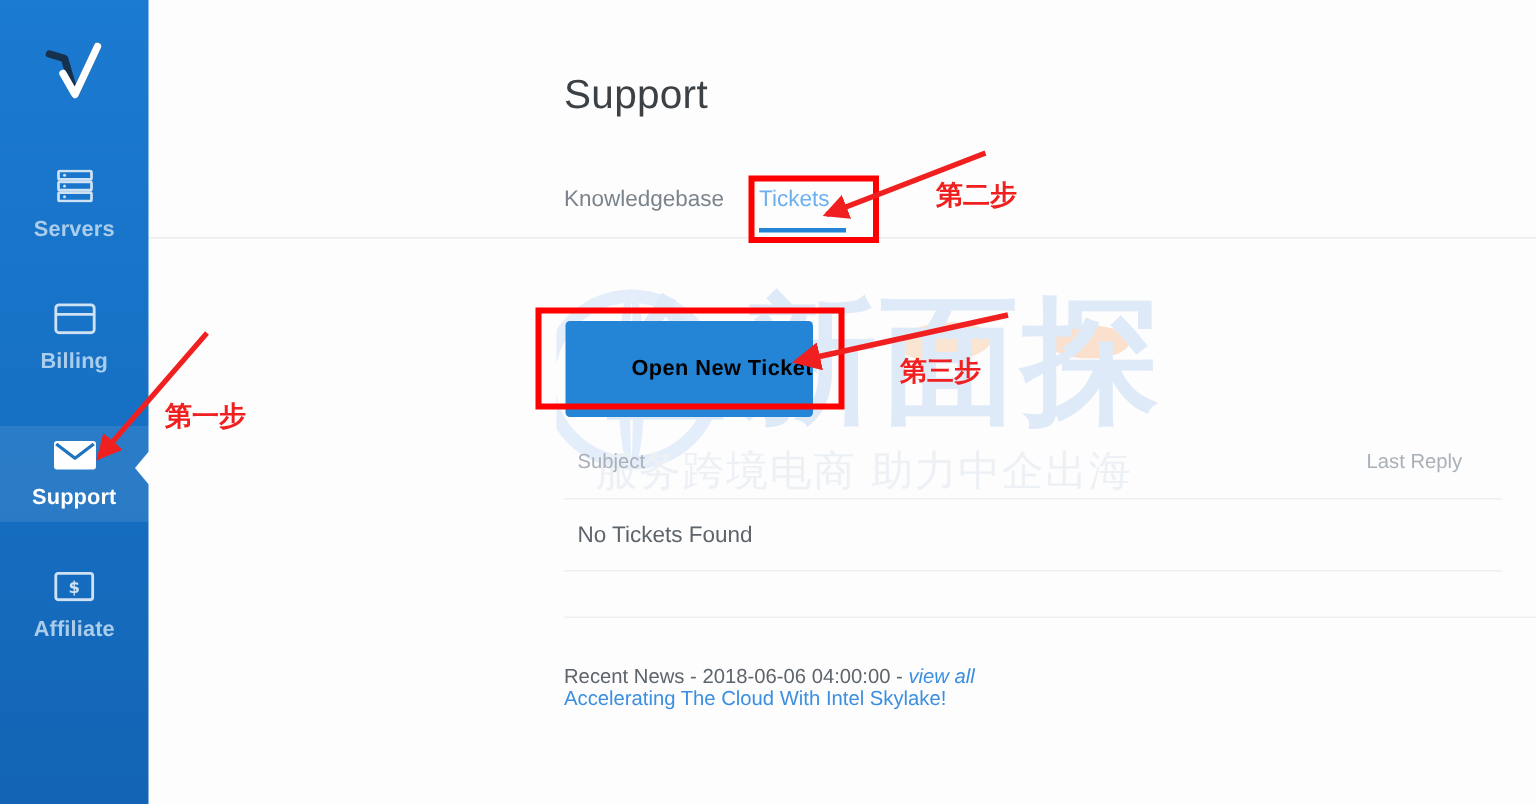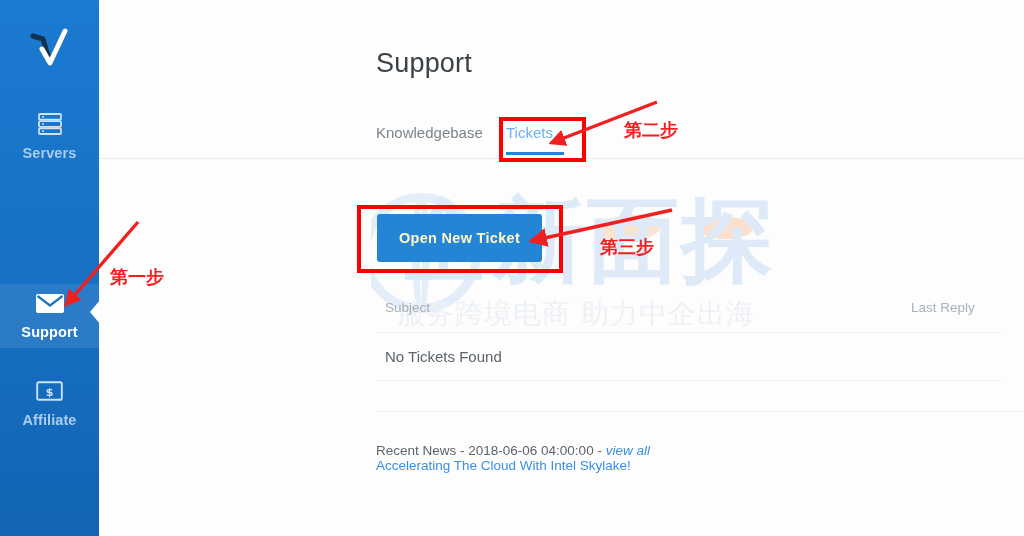--- a/index.html
+++ b/index.html
@@ -96,24 +96,24 @@
     position:absolute; left:228px; top:32px; width:62px; height:26px;
     background:#fae4d2; border-radius:50%; transform:rotate(-4deg);
   }
   #wm-blob2 {
     position:absolute; left:328px; top:34px; width:54px; height:22px;
     background:#fae0cd; border-radius:50%;
   }
 
   
   #open-ticket-btn {
-    position:absolute; left:278px; top:214px; width:165px; height:48px;
+    position:absolute; left:278px; top:214px; width:165px; height:64px;
     background:#2485d6; border:none; border-radius:3px;
-    color:#fef9c3; font-size:14.5px; font-weight:bold; letter-spacing:.3px;
-    cursor:pointer; font-family:"Liberation Sans", sans-serif;
+    color:#000000; font-size:14.5px; font-weight:bold; letter-spacing:.3px;
+    cursor:pointer; font-family:"Liberation Sans", sans-serif;text-align:right;
   }
 
   
   #tickets-table { position:absolute; left:277px; top:300px; width:625px; }
   .th {
     position:absolute; top:0; font-size:13.5px; color:#a9b0b8; font-weight:normal;
   }
   #th-subject { left:9px; }
   #th-lastreply { left:535px; }
   #row-divider-top {
@@ -178,20 +178,29 @@
           <rect x="2" y="8.2" width="22" height="5.6" rx="1" fill="none" stroke="#cfe2f4" stroke-width="1.8"></rect>
           <rect x="2" y="15.4" width="22" height="5.6" rx="1" fill="none" stroke="#cfe2f4" stroke-width="1.8"></rect>
           <circle cx="6" cy="3.8" r="1" fill="#cfe2f4"></circle>
           <circle cx="6" cy="11" r="1" fill="#cfe2f4"></circle>
           <circle cx="6" cy="18.2" r="1" fill="#cfe2f4"></circle>
         </svg>
       </span>
       <span class="nav-label">Servers</span>
     </div>
 
+    <div class="nav-item" style="top:193px;">
+      <span class="nav-ico">
+        <svg width="28" height="21" viewBox="0 0 28 21">
+          <rect x="1.2" y="1.2" width="25.6" height="18.6" rx="2.2" fill="none" stroke="#cfe2f4" stroke-width="1.9"></rect>
+          <line x1="1.2" y1="7.6" x2="26.8" y2="7.6" stroke="#cfe2f4" stroke-width="1.9"></line>
+        </svg>
+      </span>
+      <span class="nav-label">Billing</span>
+    </div>
 
     <div class="nav-item active" style="top:284px;">
       <span class="nav-ico">
         <svg width="30" height="21" viewBox="0 0 30 21">
           <rect x="1" y="1" width="28" height="19" rx="2" fill="#ffffff"></rect>
           <path d="M2.5 3 L15 12.5 L27.5 3" fill="none" stroke="#2073bd" stroke-width="2.2" stroke-linejoin="round"></path>
         </svg>
       </span>
       <span class="nav-label">Support</span>
     </div>

